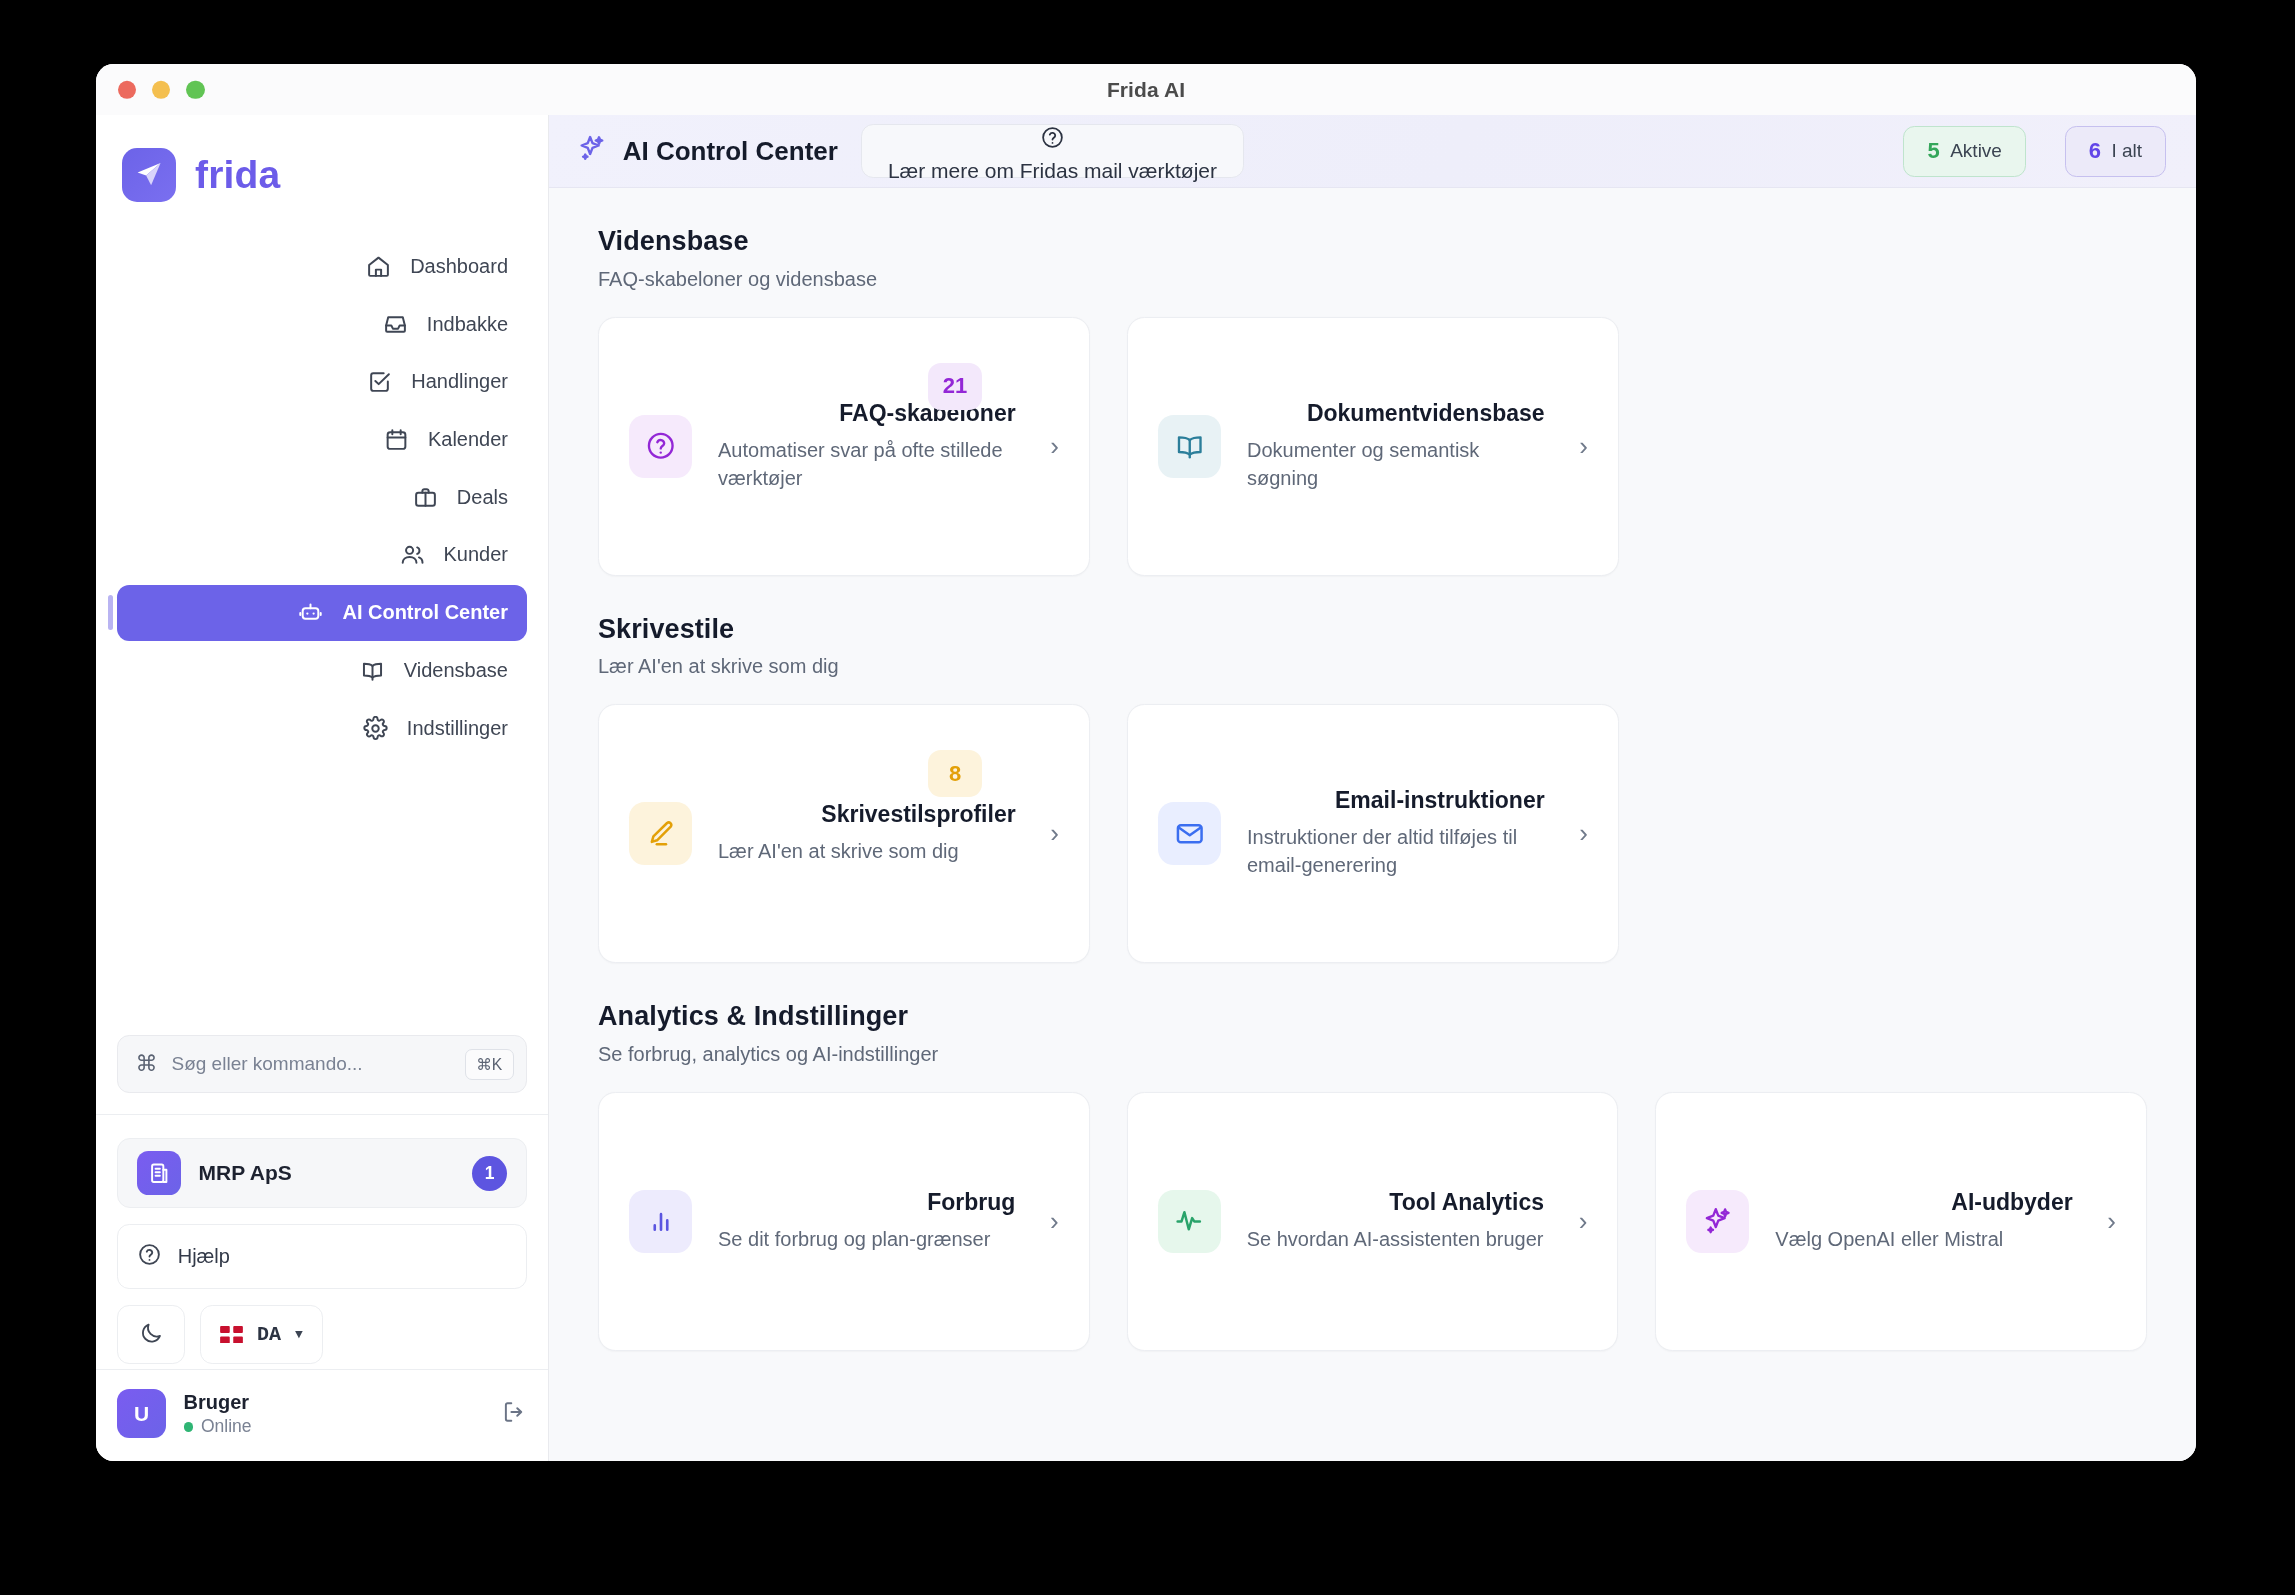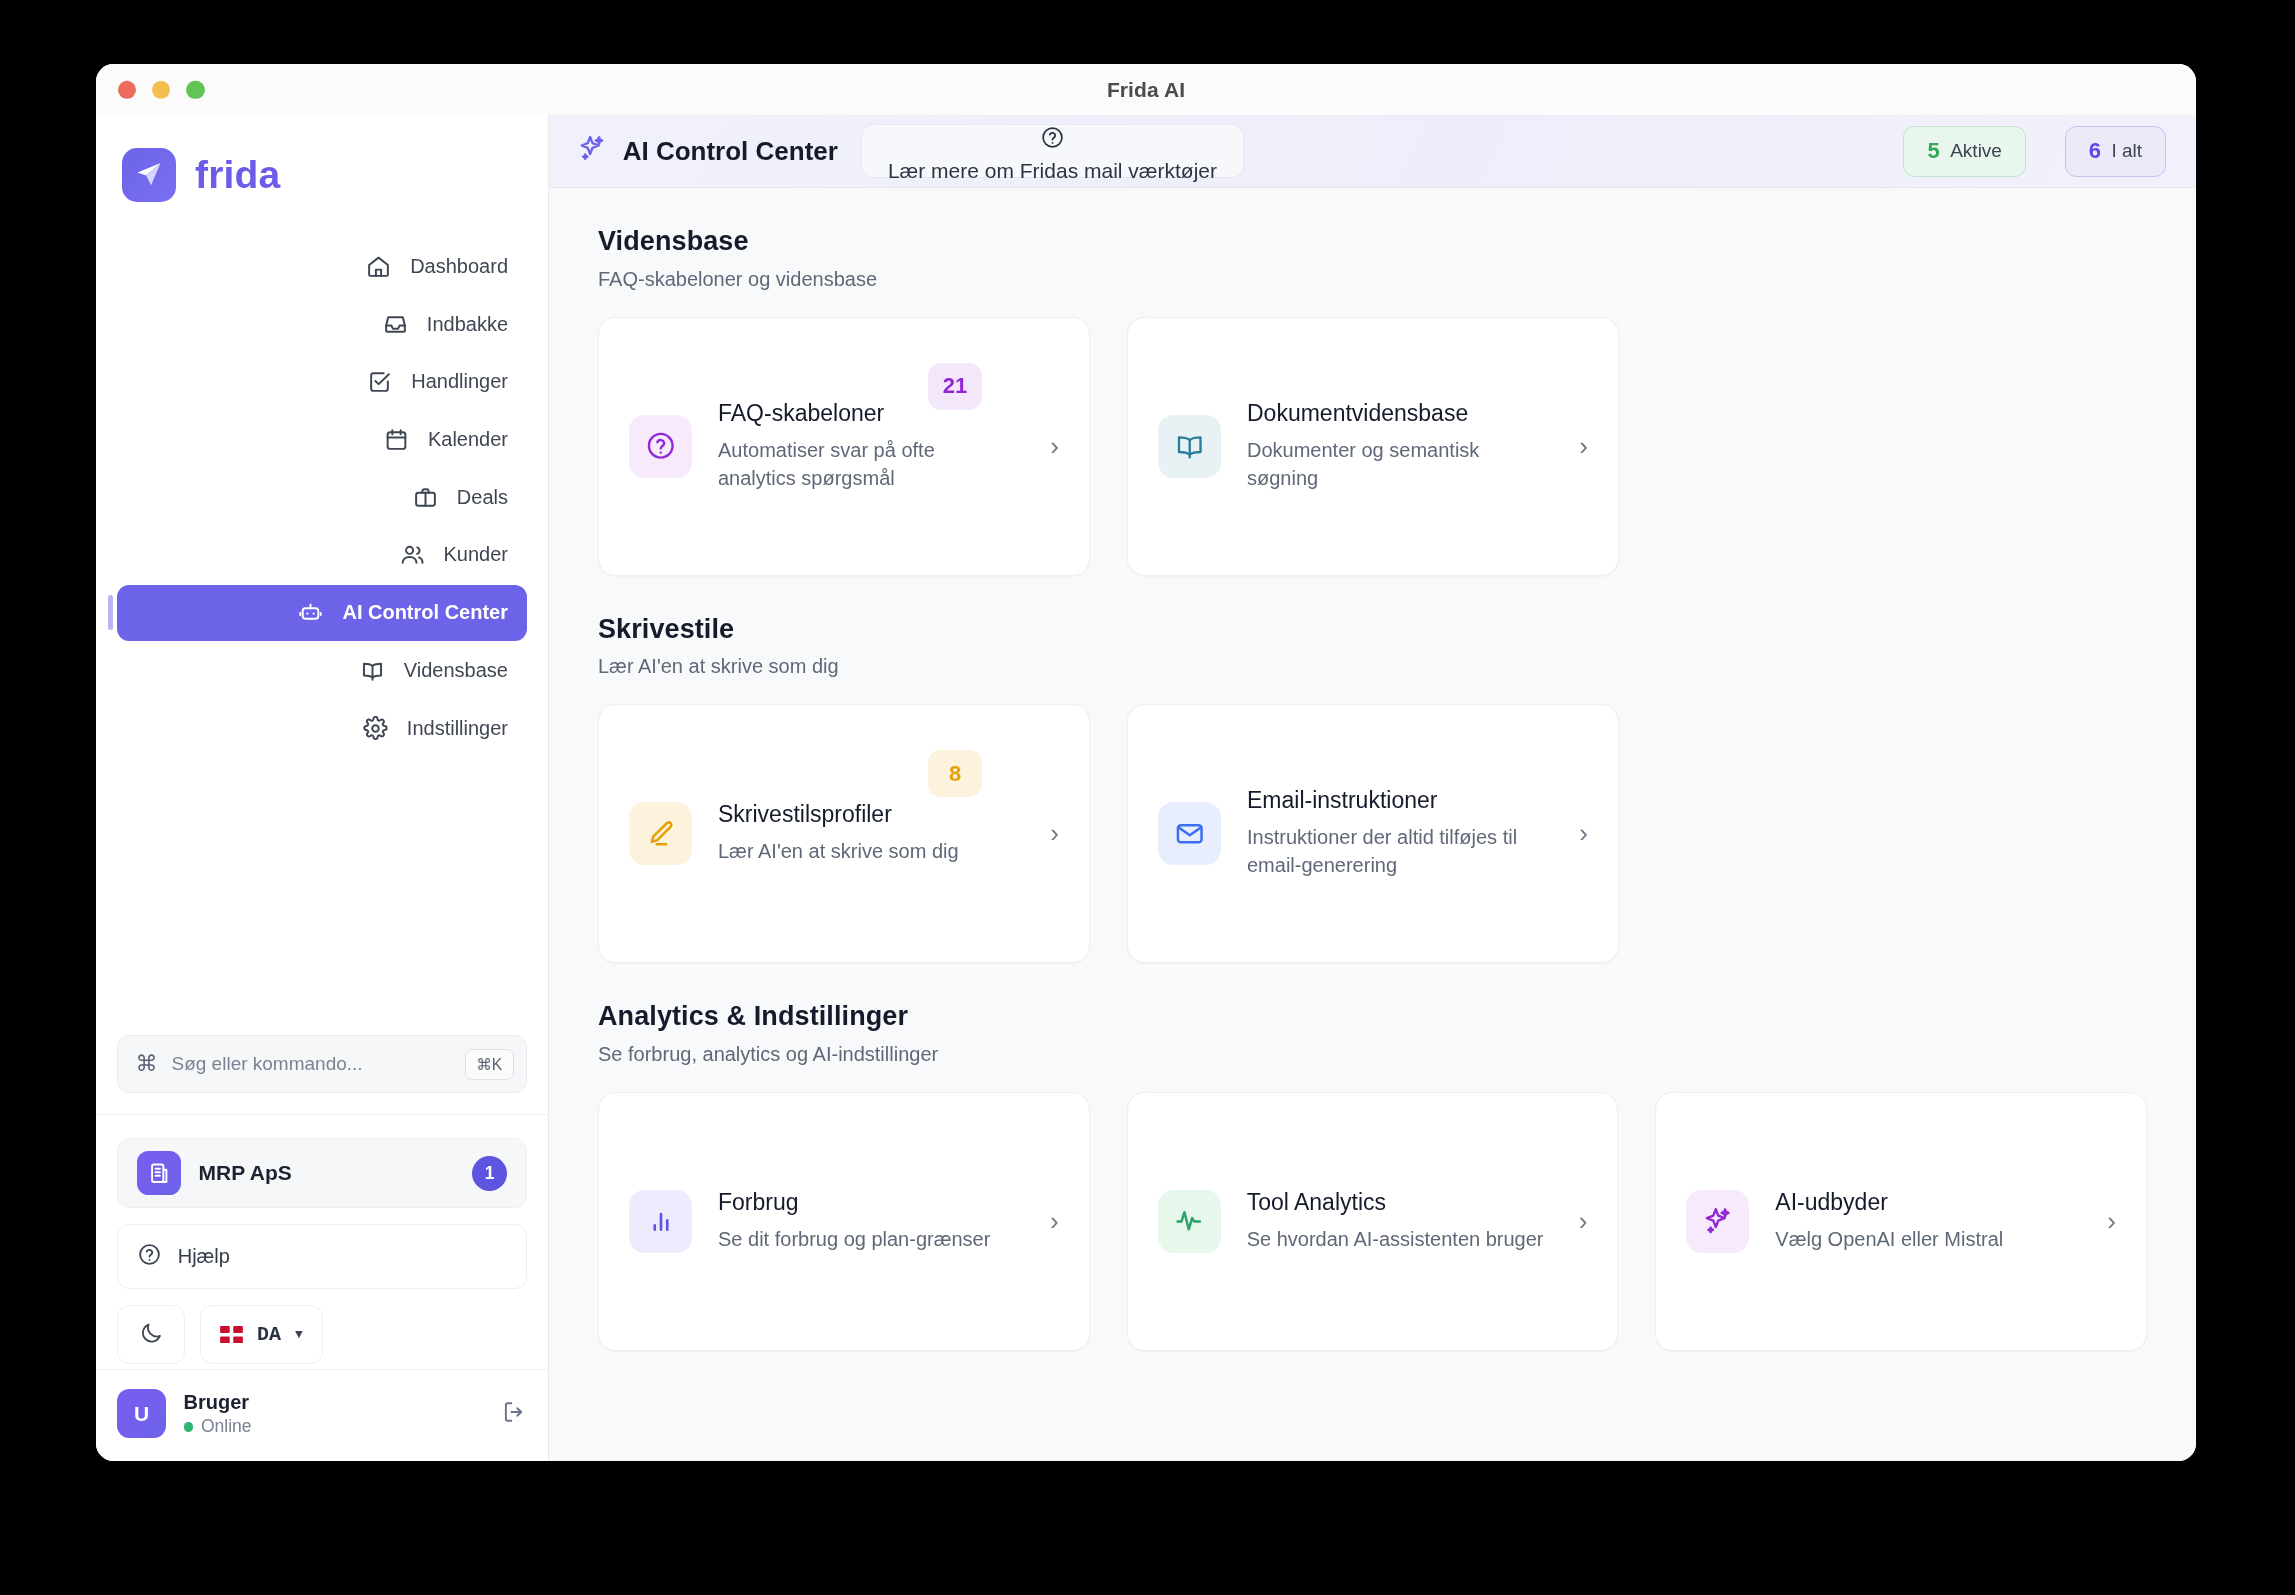--- a/index.html
+++ b/index.html
@@ -218,21 +218,21 @@
     gap: 26px;
     position: relative;
     box-shadow: 0 0.9px 1.7px rgba(20,24,40,.03);
   }
   .card-icon {
     width: 63px; height: 63px; border-radius: 15.7px;
     flex: 0 0 63px;
     display: flex; align-items: center; justify-content: center;
   }
   .card-text { flex: 1 1 auto; min-width: 0; }
-  .card-title { font-size: 23px; font-weight: 400; color: #151b2b; line-height: 1.18; }
+  .card-title { font-size: 23px; font-weight: 700; color: #151b2b; line-height: 1.18; text-align: right; }
   .card-desc { font-size: 20px; color: #5f6878; line-height: 1.42; margin-top: 8.7px; }
   .card-arrow { font-size: 26px; color: #707a8b; flex: 0 0 auto; padding-left: 8.7px; }
   .card-badge {
     position: absolute; top: 45px; right: 107px;
     min-width: 54px; height: 47px; border-radius: 13px;
     display: flex; align-items: center; justify-content: center;
     font-size: 22px; font-weight: 600;
     padding: 0 12.2px;
   }
   .badge-purple { background: #f3e8fb; color: #9327d6; }
@@ -494,21 +494,21 @@
               <div class="card-badge badge-purple">21</div>
               <div class="card-icon ic-purple">
                 <svg width="31.5" height="31.5" viewBox="0 0 24 24" fill="none" stroke="#9327d6" stroke-width="1.8" stroke-linecap="round" stroke-linejoin="round">
                   <circle cx="12" cy="12" r="9"></circle>
                     <path d="M9.4 9.3a2.7 2.7 0 0 1 5.2.9c0 1.8-2.6 2.2-2.6 3.8"></path>
                     <circle cx="12" cy="17.2" r=".9" fill="#9327d6" stroke="none"></circle>
                 </svg>
               </div>
               <div class="card-text">
                 <div class="card-title">FAQ-skabeloner</div>
-                <div class="card-desc">Automatiser svar på ofte analytics spørgsmål</div>
+                <div class="card-desc">Automatiser svar på ofte stillede værktøjer</div>
               </div>
               <div class="card-arrow">›</div>
             </div>
 
             <div class="card">
               <div class="card-icon ic-teal">
                 <svg width="31.5" height="31.5" viewBox="0 0 24 24" fill="none" stroke="#2b7e9a" stroke-width="1.8" stroke-linecap="round" stroke-linejoin="round">
                   <path d="M12 7.6C10.3 6.2 8.3 5.6 3.8 5.6v11.2c4.5 0 6.5.6 8.2 2 1.7-1.4 3.7-2 8.2-2V5.6c-4.5 0-6.5.6-8.2 2z"></path>
                     <path d="M12 7.6v13.2"></path>
                 </svg>

